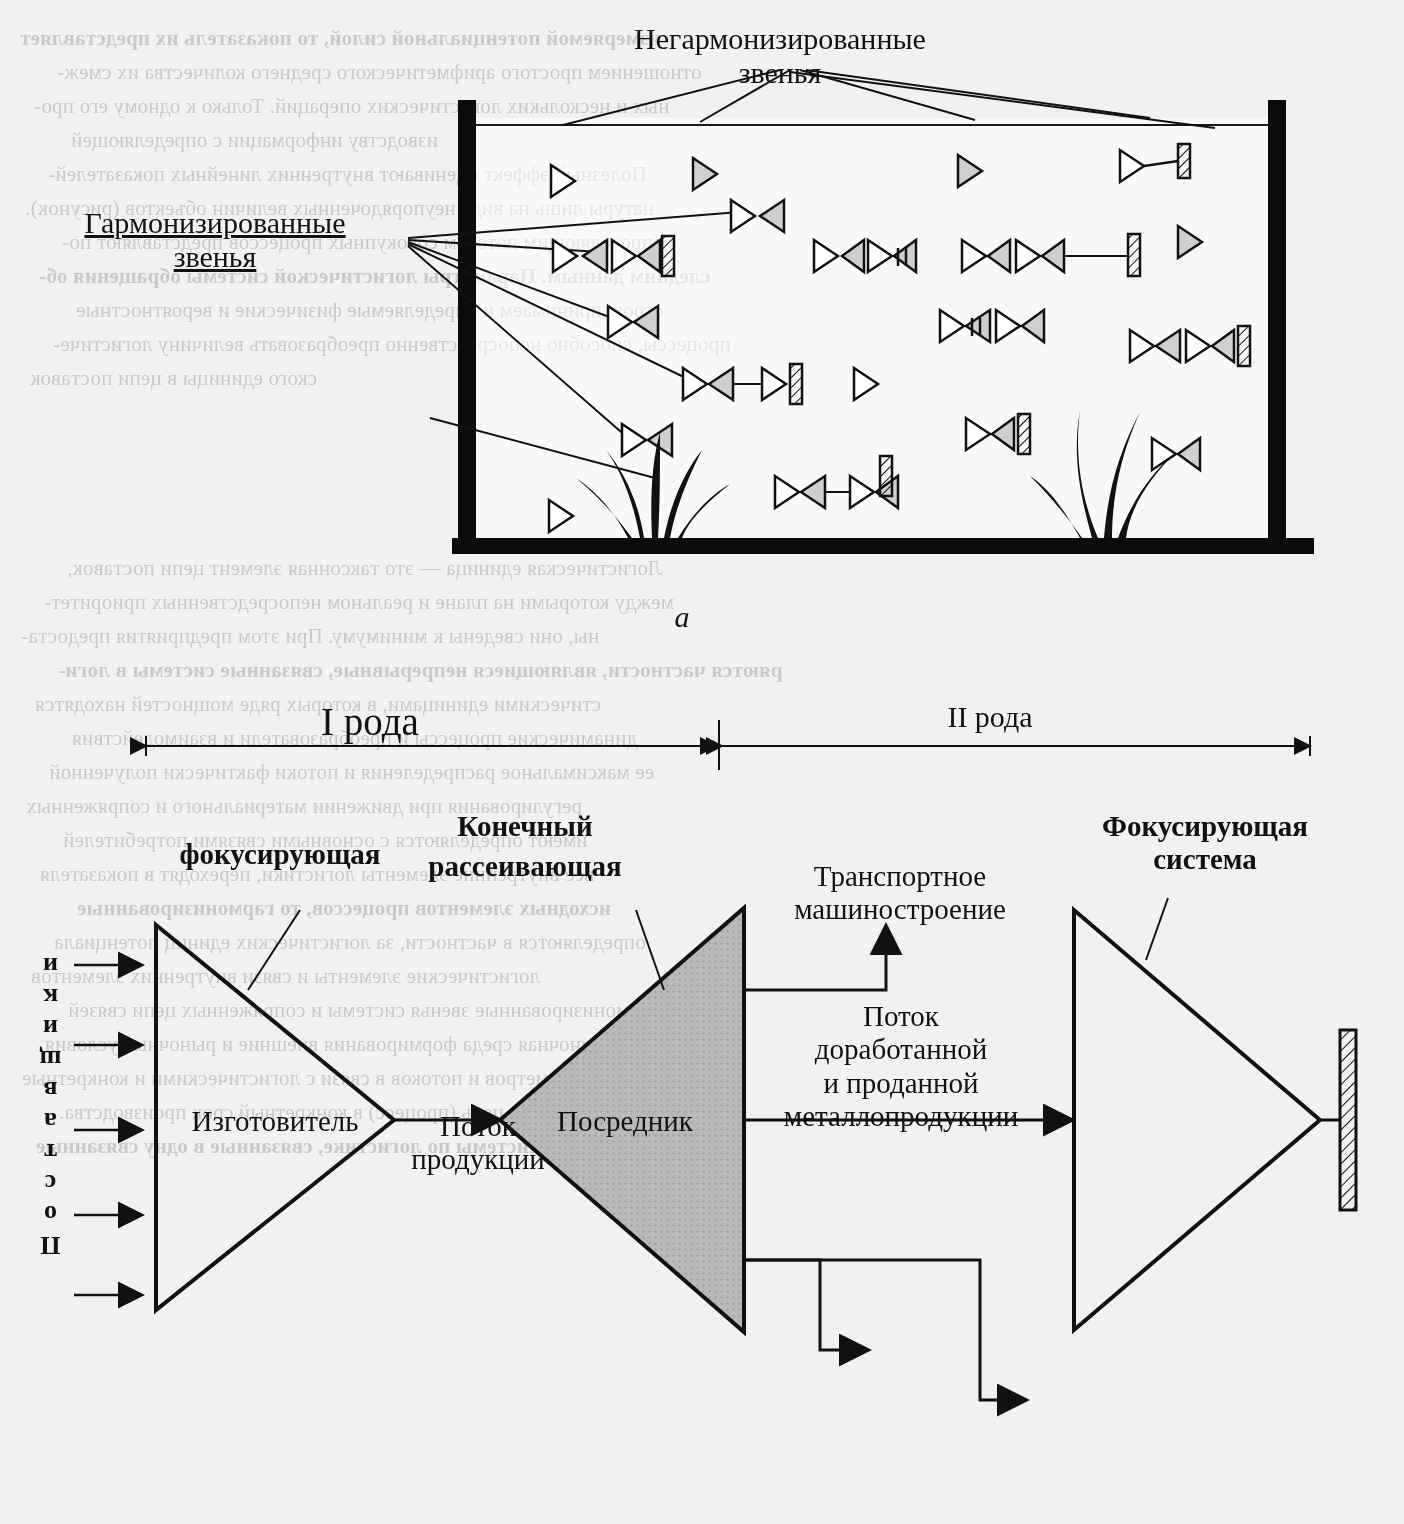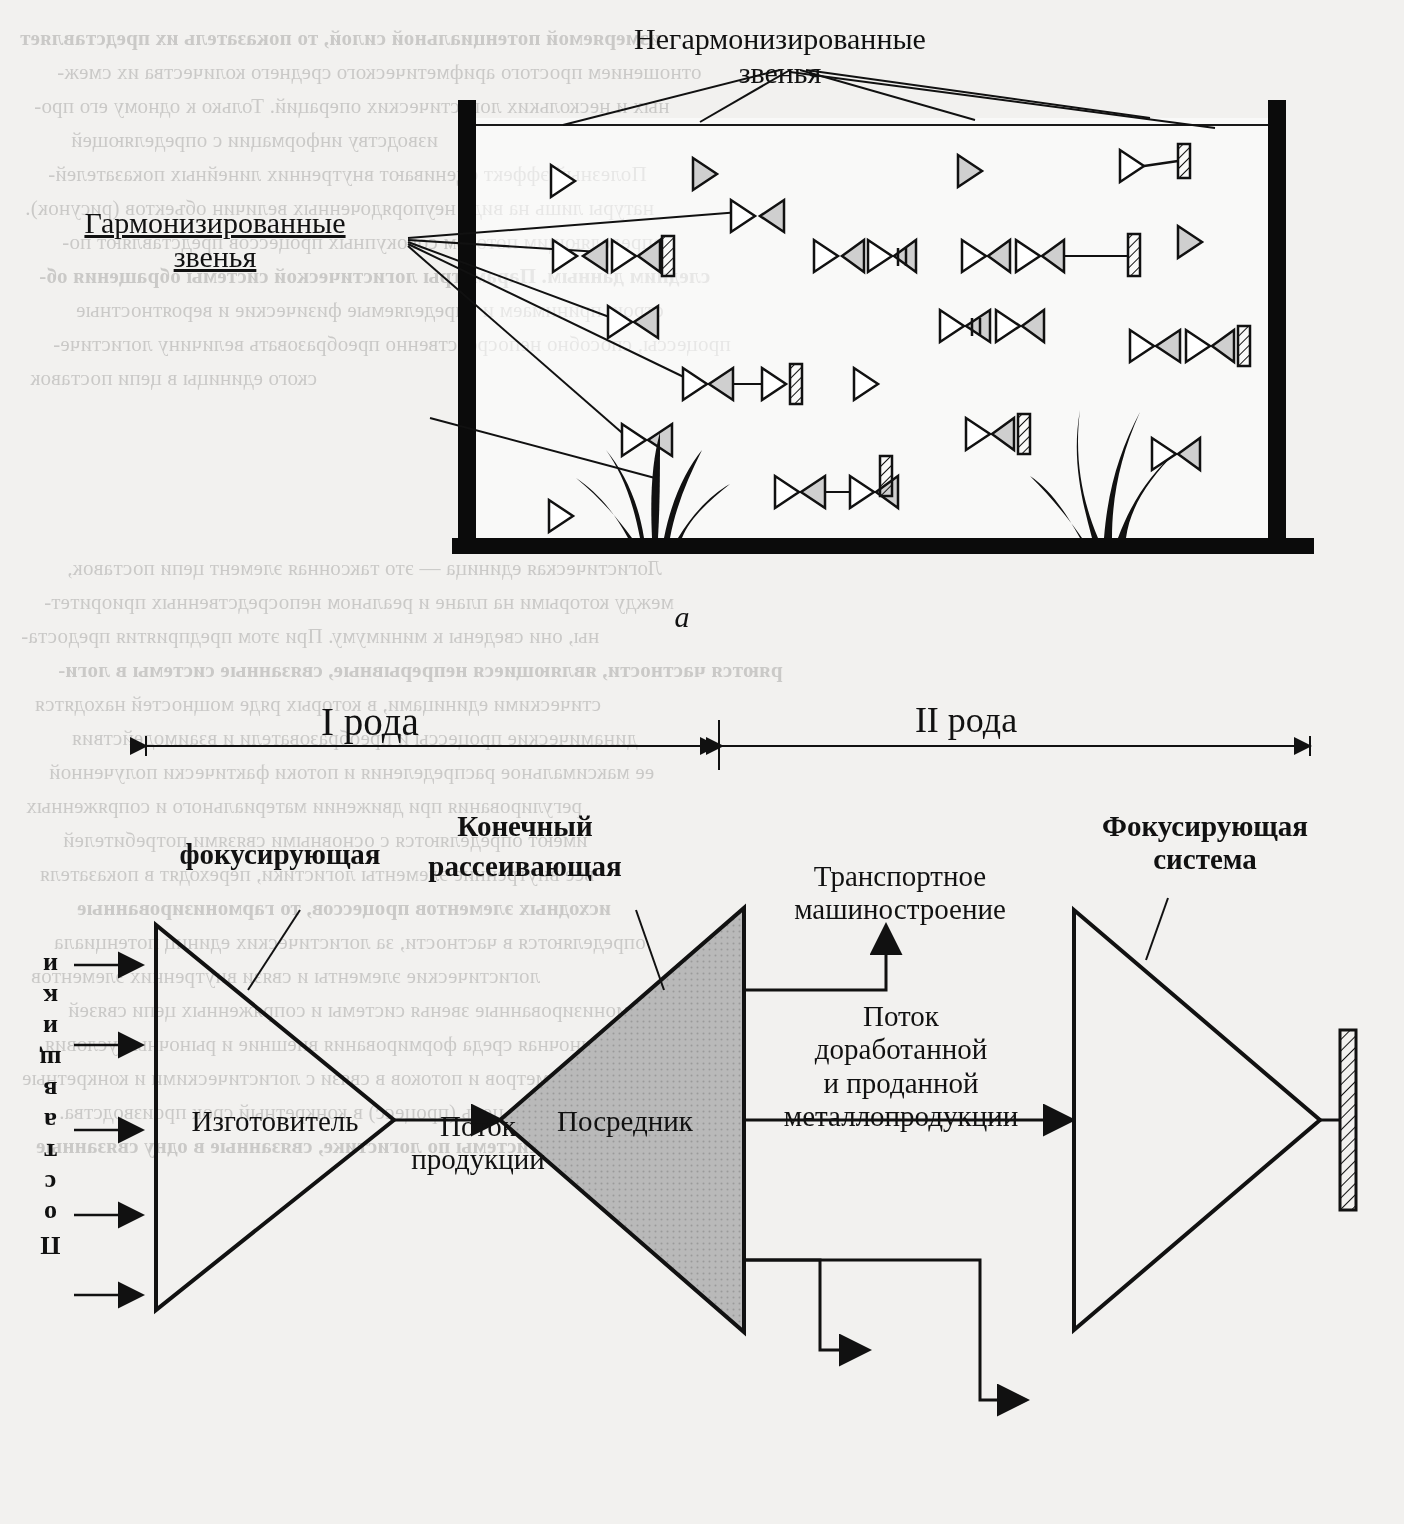--- a/index.html
+++ b/index.html
@@ -60,21 +60,21 @@
 
   svg.ov { position:absolute; left:0; top:0; overflow:visible; }
 
   
   #figB { position:absolute; left:0; top:660px; width:1404px; height:864px; }
 
   .bLabel { position:absolute; font-size:29px; line-height:1.15; text-align:center; color:#111; }
   .bLabel.bold { font-weight:bold; }
 
   #rodaI  { left:270px; top:40px; width:200px; font-size:39px; }
-  #rodaII { left:866px; top:40px; width:200px; font-size:36px; }
+  #rodaII { left:890px; top:40px; width:200px; font-size:30px; }
 
   #sysFocus   { left:150px; top:178px; width:260px; }
   #sysTitle   { left:400px; top:150px; width:250px; }
   #sysScatter { left:400px; top:190px; width:250px; }
   #focusSys   { left:1060px; top:150px; width:290px; }
 
   #transMash  { left:750px; top:200px; width:300px; }
   #flowProd   { left:378px; top:450px; width:200px; }
   #flowFinish { left:736px; top:340px; width:330px; }
 

